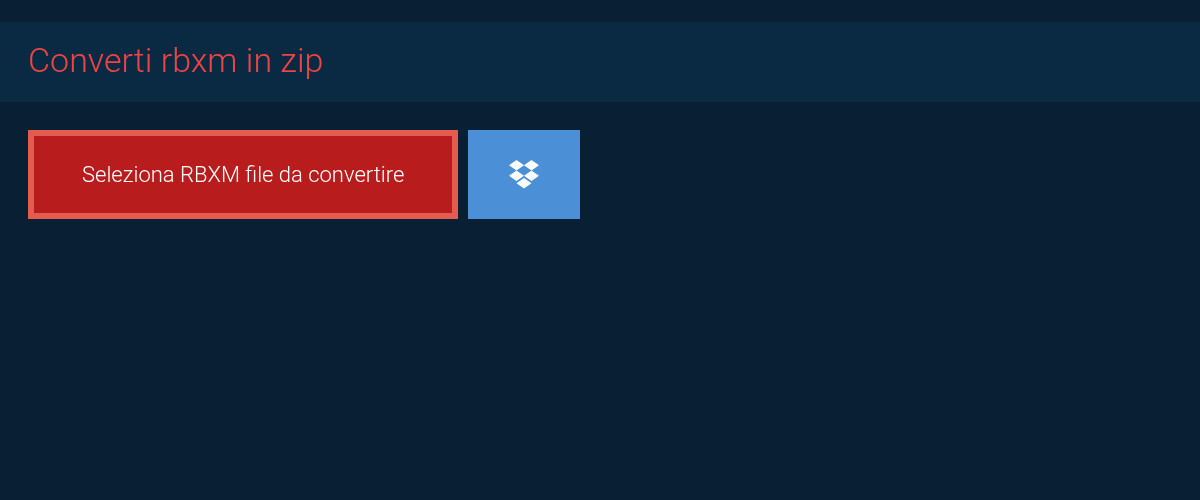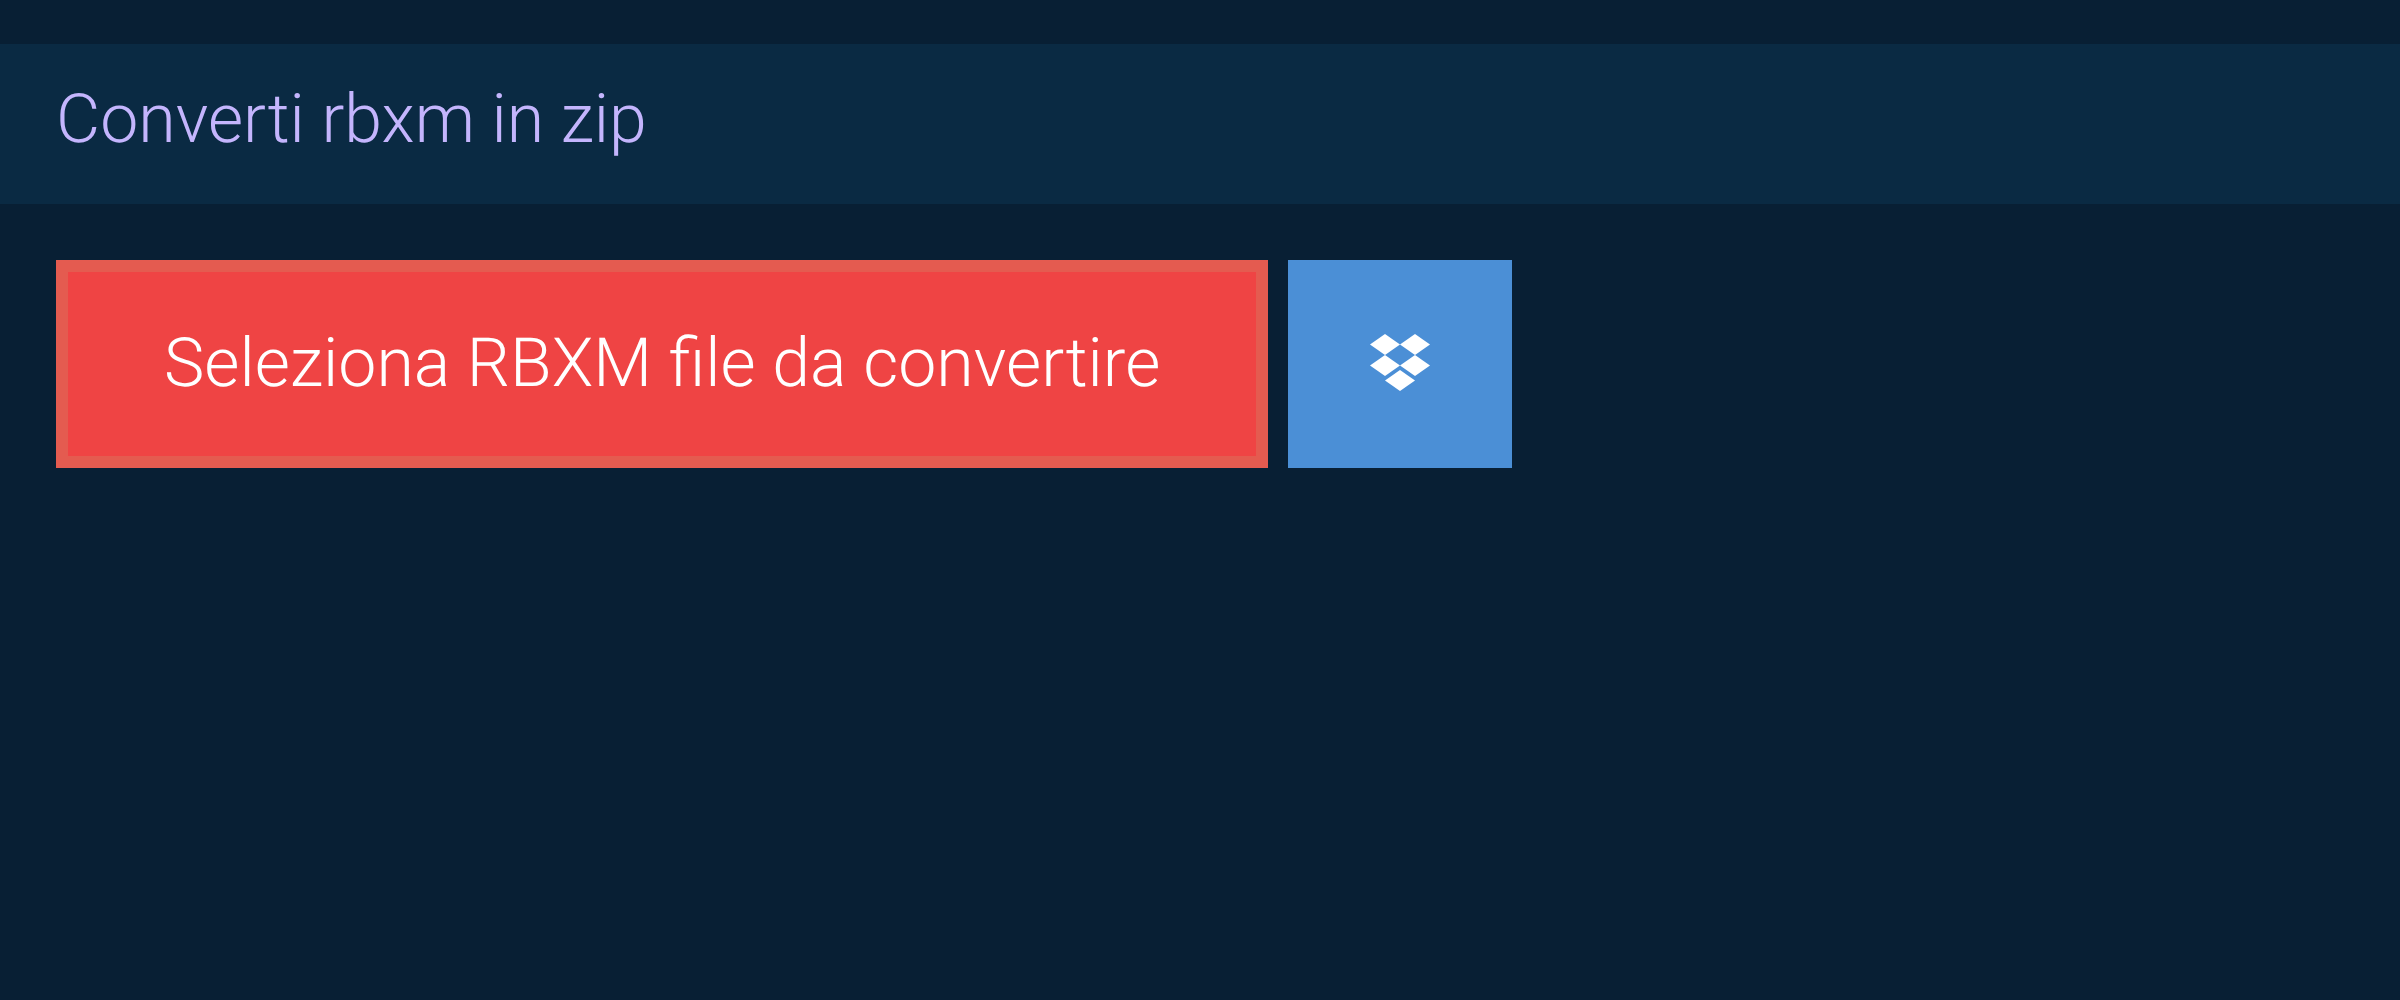--- a/index.html
+++ b/index.html
@@ -16,39 +16,39 @@
     }
     .top-bar {
       width: 100%;
       height: 22px;
       background: #081f34;
     }
     .title-tab {
       display: inline-block;
       background: #0a2a43;
       padding: 18px 40px 22px 28px;
-      color: #c4b5fd;
+      color: #ef4444;
       font-size: 34px;
       font-weight: 300;
     }
     .content-row {
       background: #081f34;
       padding: 28px 0 28px 28px;
     }
     .button-group {
       display: flex;
       gap: 10px;
     }
     .select-button-wrapper {
       border: 6px solid #e45b50;
     }
     .select-button {
-      background: #ef4444;
+      background: #b91c1c;
       color: #ffffff;
-      font-size: 34px;
+      font-size: 22px;
       font-weight: 300;
       padding: 26px 48px;
       cursor: pointer;
       display: flex;
       align-items: flex-start;
       justify-content: center;
       white-space: nowrap;
     }
     .dropbox-button {
       background: #4b8fd6;

